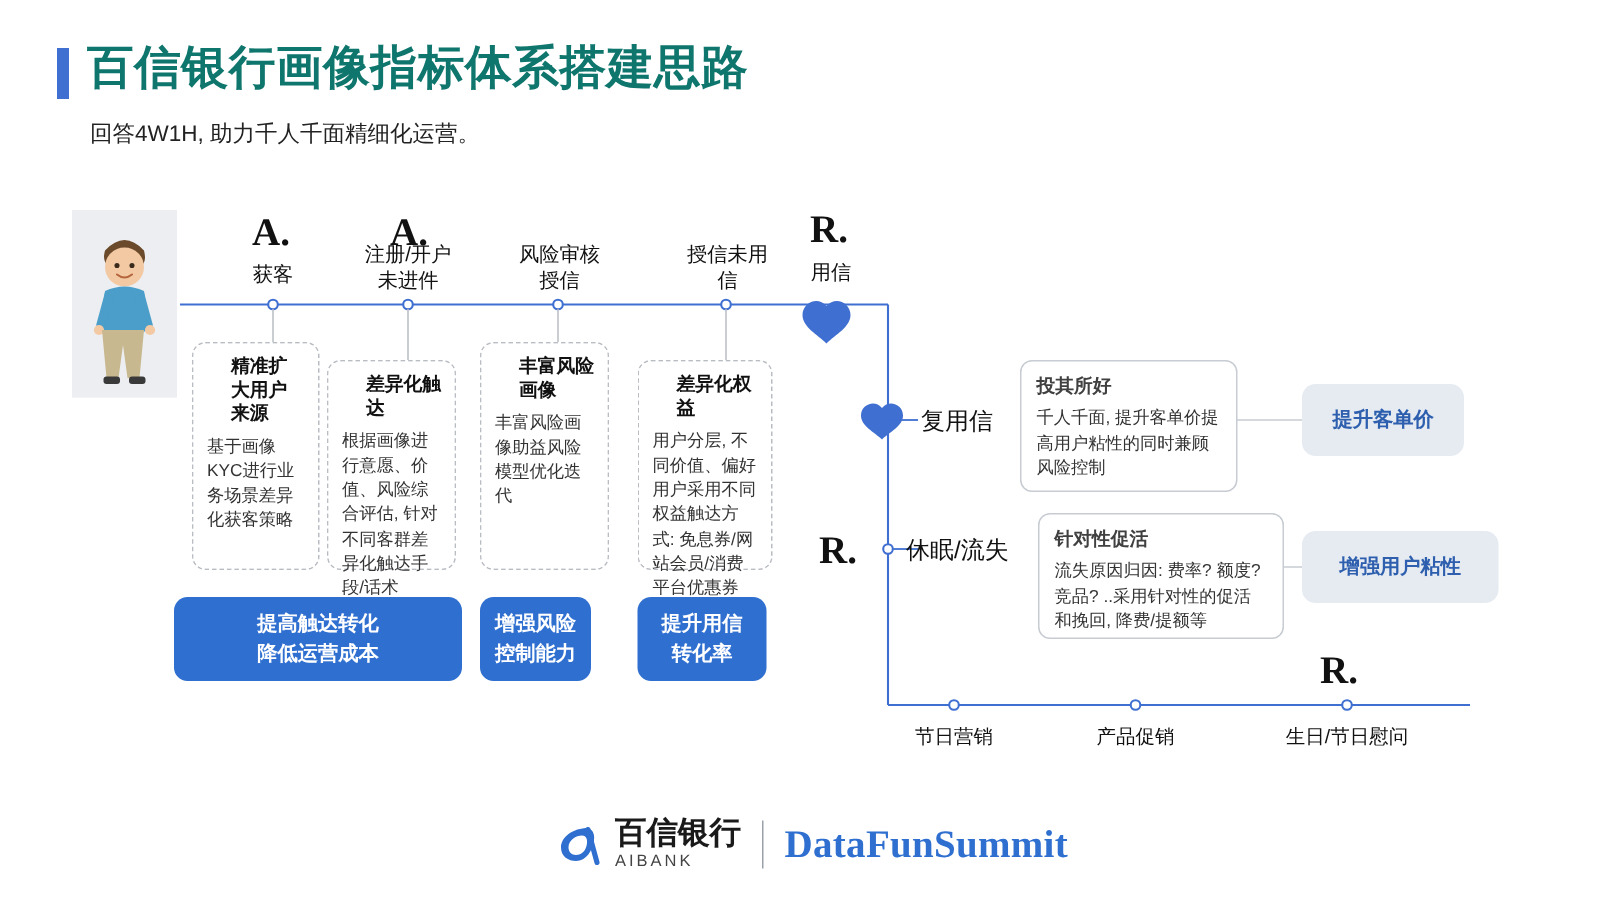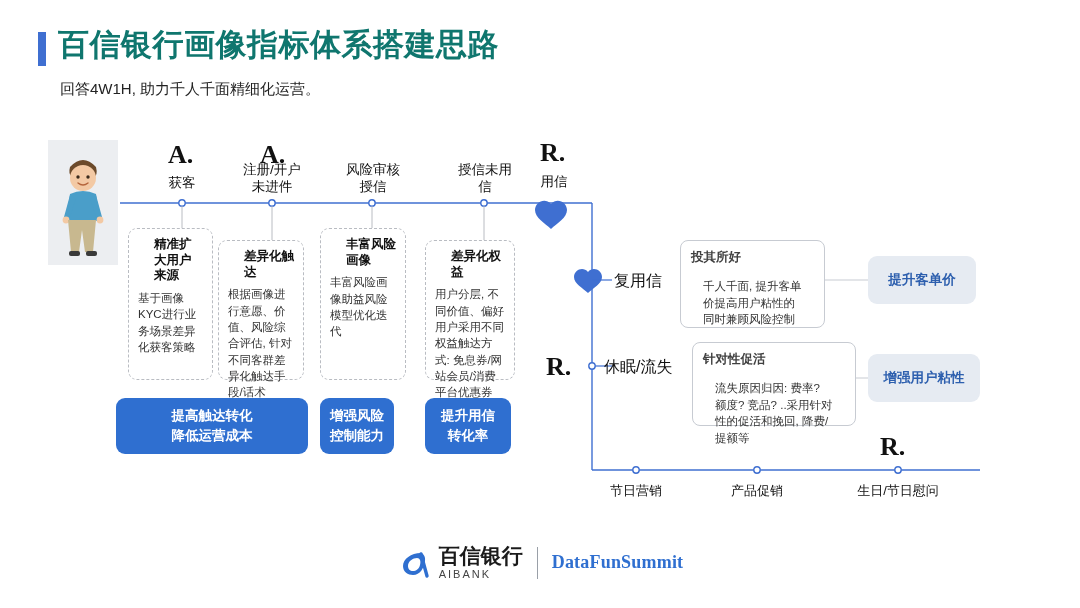--- a/index.html
+++ b/index.html
@@ -142,21 +142,21 @@
     box-sizing: border-box;
     padding: 8px 10px;
   }
   .detail h4 {
     margin: 0 0 5px 0;
     font-size: 12.5px;
     font-weight: bold;
     color: #404040;
   }
   .detail p {
-    margin: 12px;
+    margin: 0;
     font-size: 11.5px;
     line-height: 1.45;
     color: #333;
   }
 
   
   .branch-label {
     position: absolute;
     font-size: 16px;
     color: #111;
@@ -173,21 +173,21 @@
     position: absolute;
     left: 0;
     top: 545px;
     width: 1080px;
     display: flex;
     align-items: center;
     justify-content: center;
   }
   .footer-bank {
     display: flex;
-    align-items: flex-end;
+    align-items: flex-start;
   }
   .bank-cn {
     font-size: 21px;
     font-weight: bold;
     color: #1a1a1a;
     line-height: 1;
   }
   .bank-en {
     font-size: 11px;
     letter-spacing: 2px;
@@ -195,21 +195,21 @@
     line-height: 1;
     margin-top: 3px;
   }
   .divider-v {
     width: 1px;
     height: 32px;
     background: #9aa0a8;
     margin: 0 14px;
   }
   .datafun {
-    font-size: 18px;
+    font-size: 26px;
     font-weight: bold;
     color: #2f6fd0;
     font-family: "Liberation Serif", serif;
     letter-spacing: 0.2px;
   }
   svg.overlay {
     position: absolute;
     left: 0; top: 0;
     width: 1080px; height: 608px;
     pointer-events: none;
@@ -332,21 +332,21 @@
   <div class="detail" style="left:680px; top:240px; width:145px; height:88px;">
     <h4>投其所好</h4>
     <p>千人千面, 提升客单价提高用户粘性的同时兼顾风险控制</p>
   </div>
   <div class="detail" style="left:692px; top:342px; width:164px; height:84px;">
     <h4>针对性促活</h4>
     <p>流失原因归因: 费率? 额度? 竞品? ..采用针对性的促活和挽回, 降费/提额等</p>
   </div>
 
   <div class="lightbox" style="left:868px; top:256px; width:108px; height:48px;">提升客单价</div>
-  <div class="lightbox" style="left:868px; top:354px; width:112px; height:48px;">增强用户粘性</div>
+  <div class="lightbox" style="left:868px; top:354px; width:131px; height:48px;">增强用户粘性</div>
 
   <div class="bottom-label" style="left:596px; top:482px; width:80px;">节日营销</div>
   <div class="bottom-label" style="left:717px; top:482px; width:80px;">产品促销</div>
   <div class="bottom-label" style="left:842px; top:482px; width:112px;">生日/节日慰问</div>
 
   <div class="footer">
     <div class="footer-bank">
       <svg width="34" height="34" viewBox="0 0 34 34">
         <path d="M24 7 C14 7 6 13 6 20 C6 26 11 29 16 29 C23 29 27 22 28 15 C28.6 11 27 8 24 7 Z
                  M20 12 C23 12 24 15 23 19 C22 23 19 25 16 25 C13 25 11 23 11 20 C11 15 16 12 20 12 Z" fill="#2f6fd0"></path>

